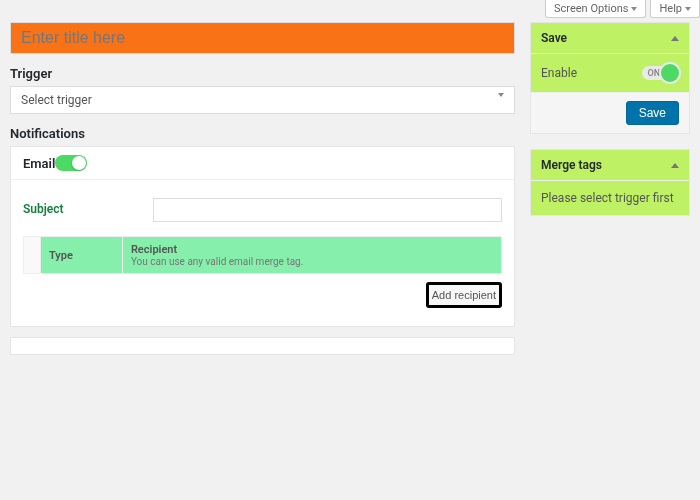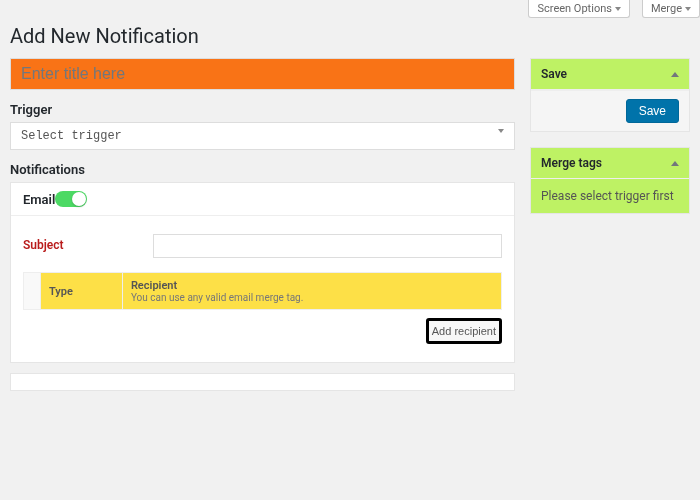--- a/index.html
+++ b/index.html
@@ -6,69 +6,69 @@
   body {
     font-family: -apple-system, BlinkMacSystemFont, "Segoe UI", Roboto, sans-serif;
     background: #f1f1f1;
     color: #23282d;
     font-size: 13px;
     width: 700px;
     height: 500px;
     overflow: hidden;
   }
   .wrap { padding: 0 10px 10px 10px; }
-  .top-buttons { display:flex; justify-content:flex-end; gap:12px; padding:0 0 4px 0; }
+  .top-buttons { display:flex; justify-content:flex-end; gap:4px; padding:0 0 4px 0; }
   .top-btn {
     background:#fff; border:1px solid #ccc; border-top:none; font-size:11px;
     color:#666; padding:2px 8px; border-radius: 0 0 3px 3px; display:flex; align-items:center; gap:3px;
     cursor:pointer;
   }
   .caret-down { width:0;height:0;border-left:3px solid transparent;border-right:3px solid transparent;border-top:4px solid #888; display:inline-block;}
   .page-title { font-size: 20px; font-weight:400; color:#23282d; margin: 2px 0 10px 0;}
   .columns { display:flex; gap:15px; }
   .col-main { flex: 1; min-width:0; }
   .col-side { width: 160px; }
   .title-input {
     width:100%; padding:6px 10px; font-size:16px; background:#f97316; border:1px solid #ddd;
     outline:none; color:#333;
   }
   .title-input::placeholder { color:#72777c; }
   .section-label { font-size:13px; font-weight:600; margin:12px 0 5px 0; color:#23282d; }
   .select-box {
     width:100%; background:#fff; border:1px solid #ddd; padding:6px 10px; font-size:12px;
-    color:#555; display:flex; justify-content:space-between; cursor:pointer;font-family:Liberation Mono, monospace;
+    color:#555; display:flex; justify-content:space-between; cursor:pointer;
   }
   .meta-box { background:#fff; border:1px solid #e5e5e5; margin-bottom:10px; }
   .meta-box-head {
     padding:8px 12px; font-size:13px; font-weight:600; color:#23282d;
     display:flex; justify-content:flex-start; align-items:center; border-bottom:1px solid #eee;
   }
   .meta-box-head.no-border { border-bottom:none; }
   .meta-box-body { padding: 12px; font-size:12px; color:#555; }
   .toggle {
     width:32px; height:16px; border-radius:8px; position:relative; cursor:pointer;
   }
   .toggle .knob {
     width:14px; height:14px; border-radius:50%; background:#fff; position:absolute; top:1px;
     box-shadow:0 1px 2px rgba(0,0,0,0.2);
   }
   .toggle.on { background:#4cd964; }
   .toggle.on .knob { right:1px; }
   .form-row { display:flex; padding:6px 0; }
-  .form-row .label { width:130px; font-size:12px; font-weight:600; color:#b91c1c; padding-top:4px; }
+  .form-row .label { width:130px; font-size:12px; font-weight:600; color:#15803d; padding-top:4px; }
   .form-row .field { flex:1; }
   .txt-input {
     width:100%; border:1px solid #ddd; padding:4px 6px; font-size:12px; background:#fff;
   }
   .txt-area {
     width:100%; border:1px solid #ddd; padding:6px; font-size:12px; background:#fff; height:110px;
     resize:both;
   }
   .recip-table { width:100%; border:1px solid #eee; border-collapse:collapse; margin-top:2px;}
-  .recip-table th { text-align:left; font-size:11px; padding:6px 8px; border:1px solid #eee; background:#fde047; font-weight:600;}
+  .recip-table th { text-align:left; font-size:11px; padding:6px 8px; border:1px solid #eee; background:#86efac; font-weight:600;}
   .recip-table th.handle { width:14px; background:#f9f9f9;}
   .recip-sub { font-weight:400; color:#777; font-size:10px; display:block; }
   .add-recip { margin-top:8px; text-align:right; }
   .btn-outline {
     background:#f7f7f7; border:3px solid #000000; color:#555; font-size:11px; padding:4px 3px;
     border-radius:3px; cursor:pointer;
   }
   .side-box { background:#bef264; border:1px solid #e5e5e5; margin-bottom:15px; }
   .side-head {
     padding:8px 10px; font-size:12px; font-weight:600; border-bottom:1px solid #eee;
@@ -95,27 +95,26 @@
 </style>
 </head>
 <body>
 
 <div class="top-buttons">
   <div class="top-btn">
     <span>Screen Options</span>
     <span class="caret-down"></span>
   </div>
   <div class="top-btn">
-    <span>Merge</span>
+    <span>Help</span>
     <span class="caret-down"></span>
   </div>
 </div>
 
 <div class="wrap">
-  <h1 class="page-title">Add New Notification</h1>
 
   <div class="columns">
     <div class="col-main">
       <input type="text" class="title-input" placeholder="Enter title here" style="">
 
       <div class="section-label">Trigger</div>
       <div class="select-box">
         <span>Select trigger</span>
         <span class="caret-down"></span>
       </div>
@@ -163,20 +162,29 @@
         </div>
       </div>
     </div>
 
     <div class="col-side">
       <div class="side-box">
         <div class="side-head">
           <span>Save</span>
           <span class="caret-up"></span>
         </div>
+        <div class="side-body">
+          <div class="enable-row">
+            <span>Enable</span>
+            <div class="pill-toggle">
+              <span class="pill-left">ON</span>
+              <span class="pill-right"></span>
+            </div>
+          </div>
+        </div>
         <div class="side-foot">
           <button class="btn-primary">Save</button>
         </div>
       </div>
 
       <div class="side-box">
         <div class="side-head">
           <span>Merge tags</span>
           <span class="caret-up"></span>
         </div>

